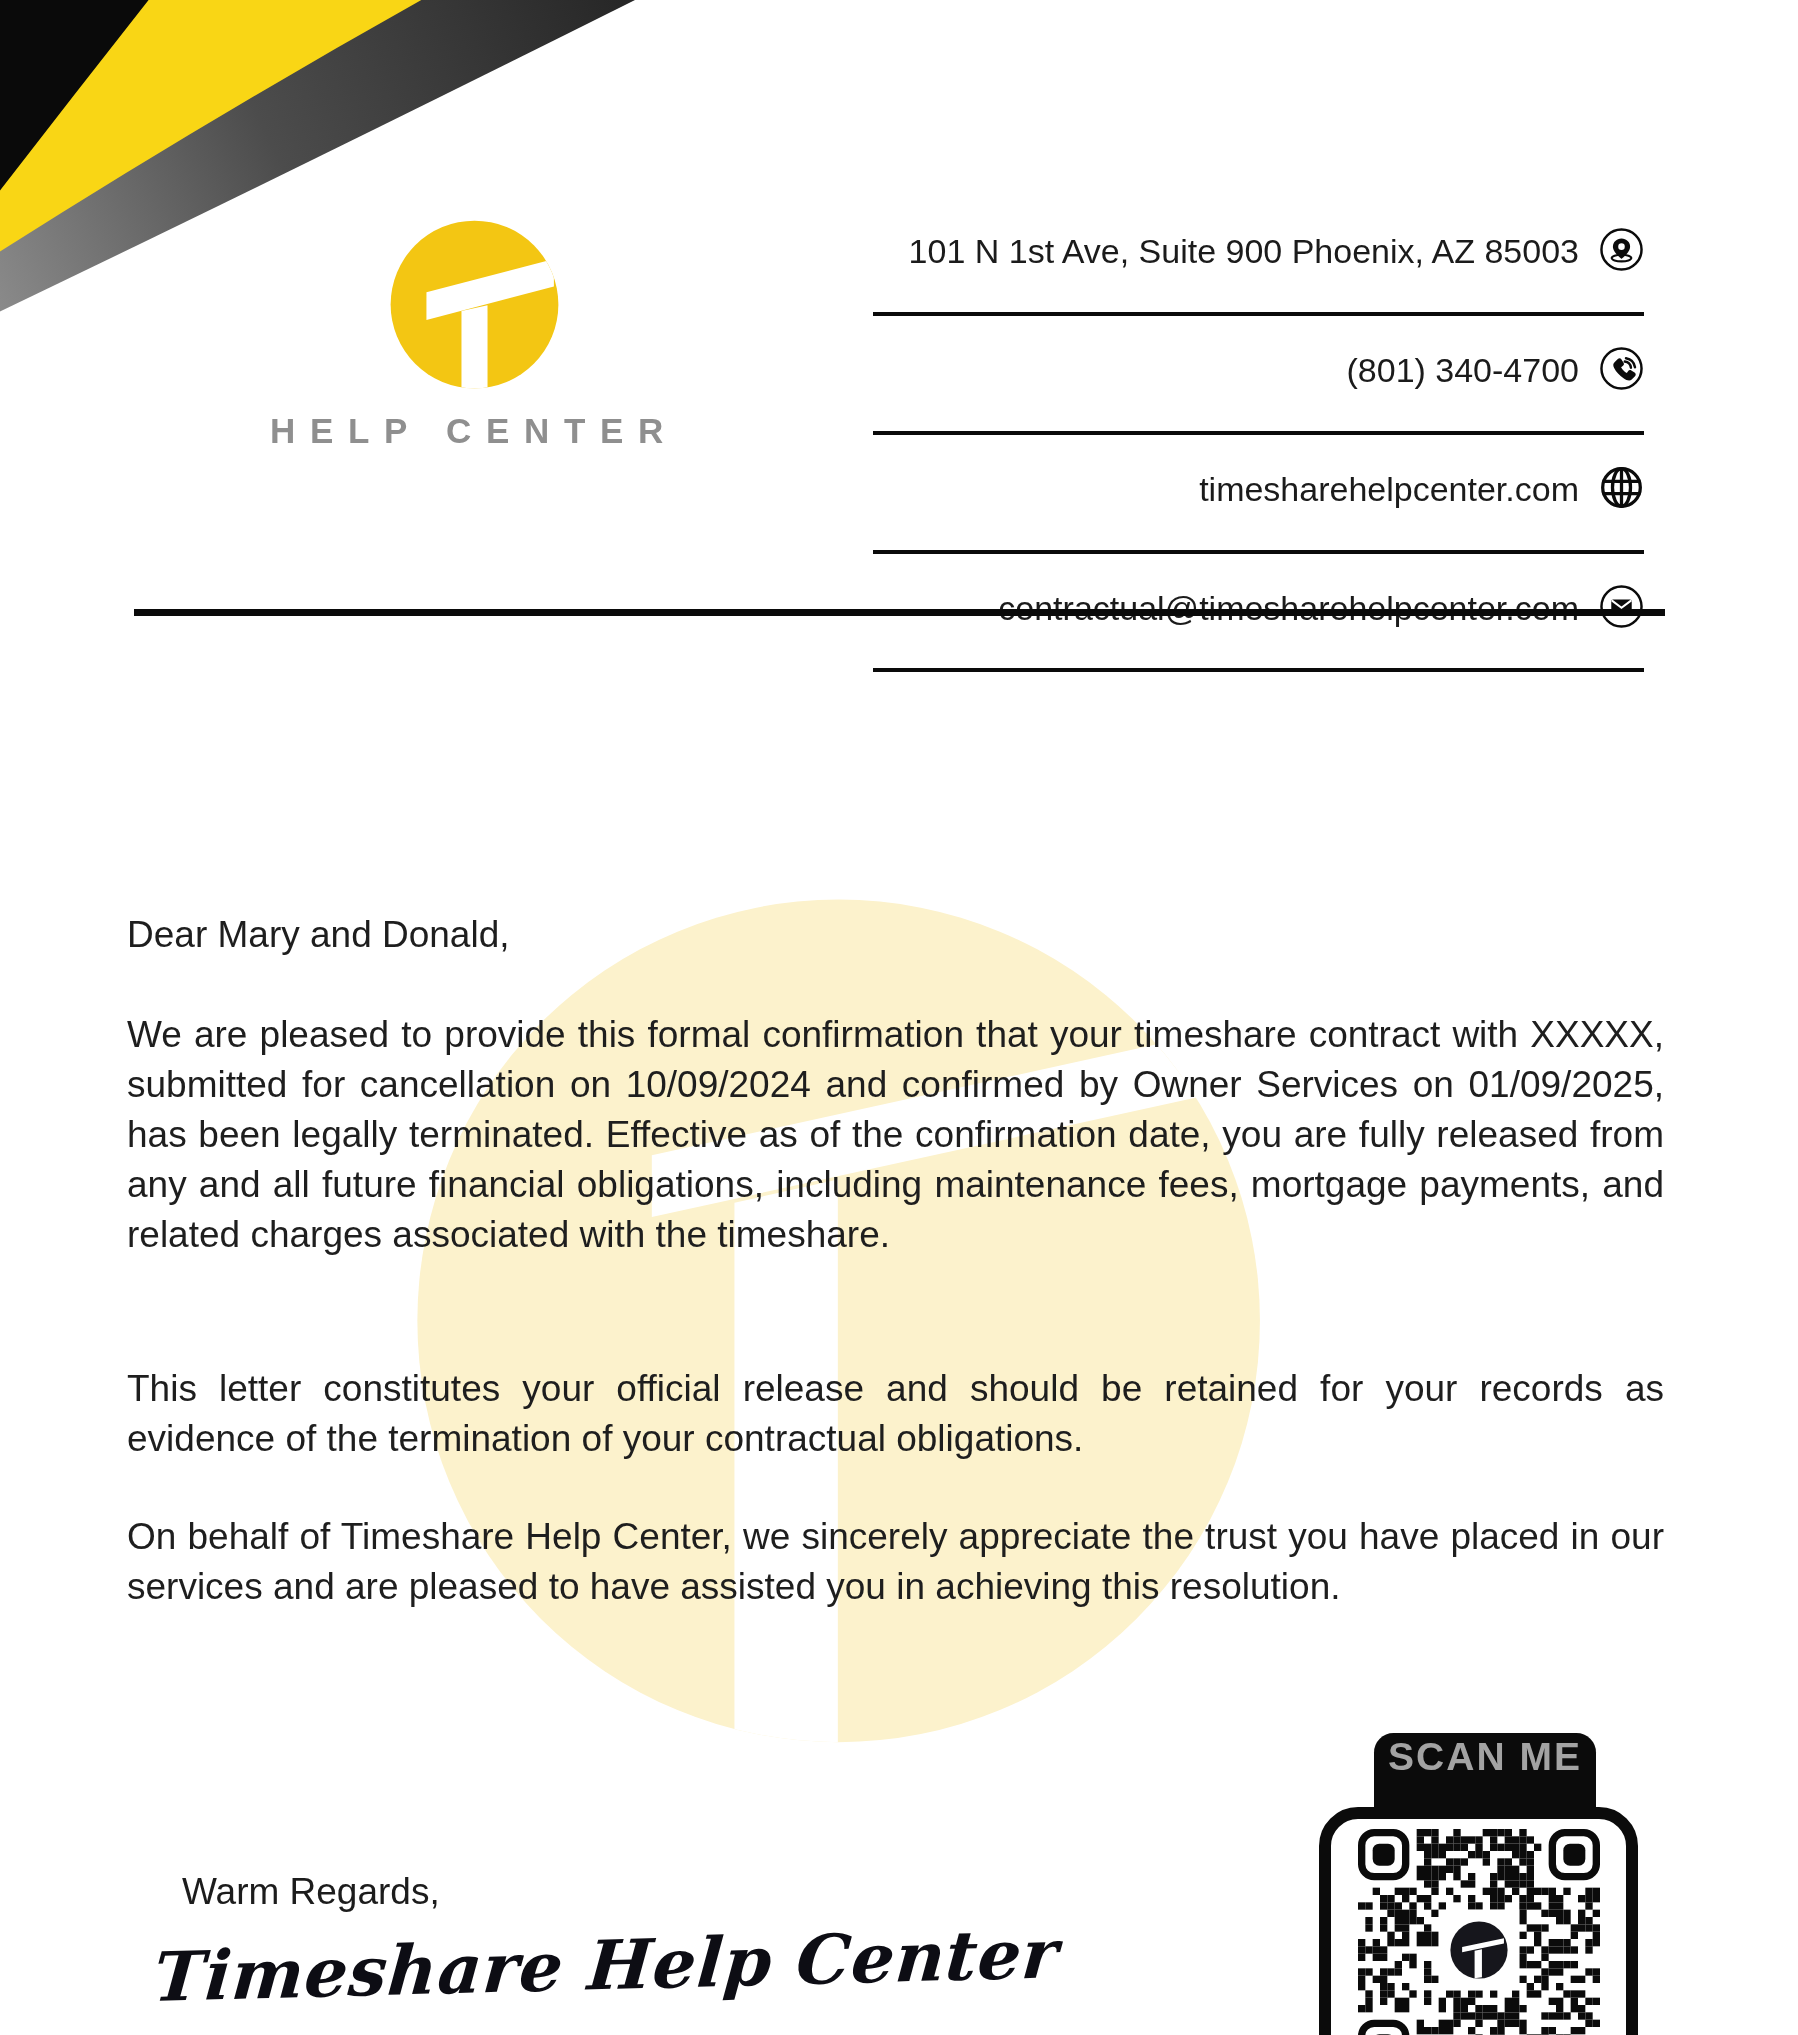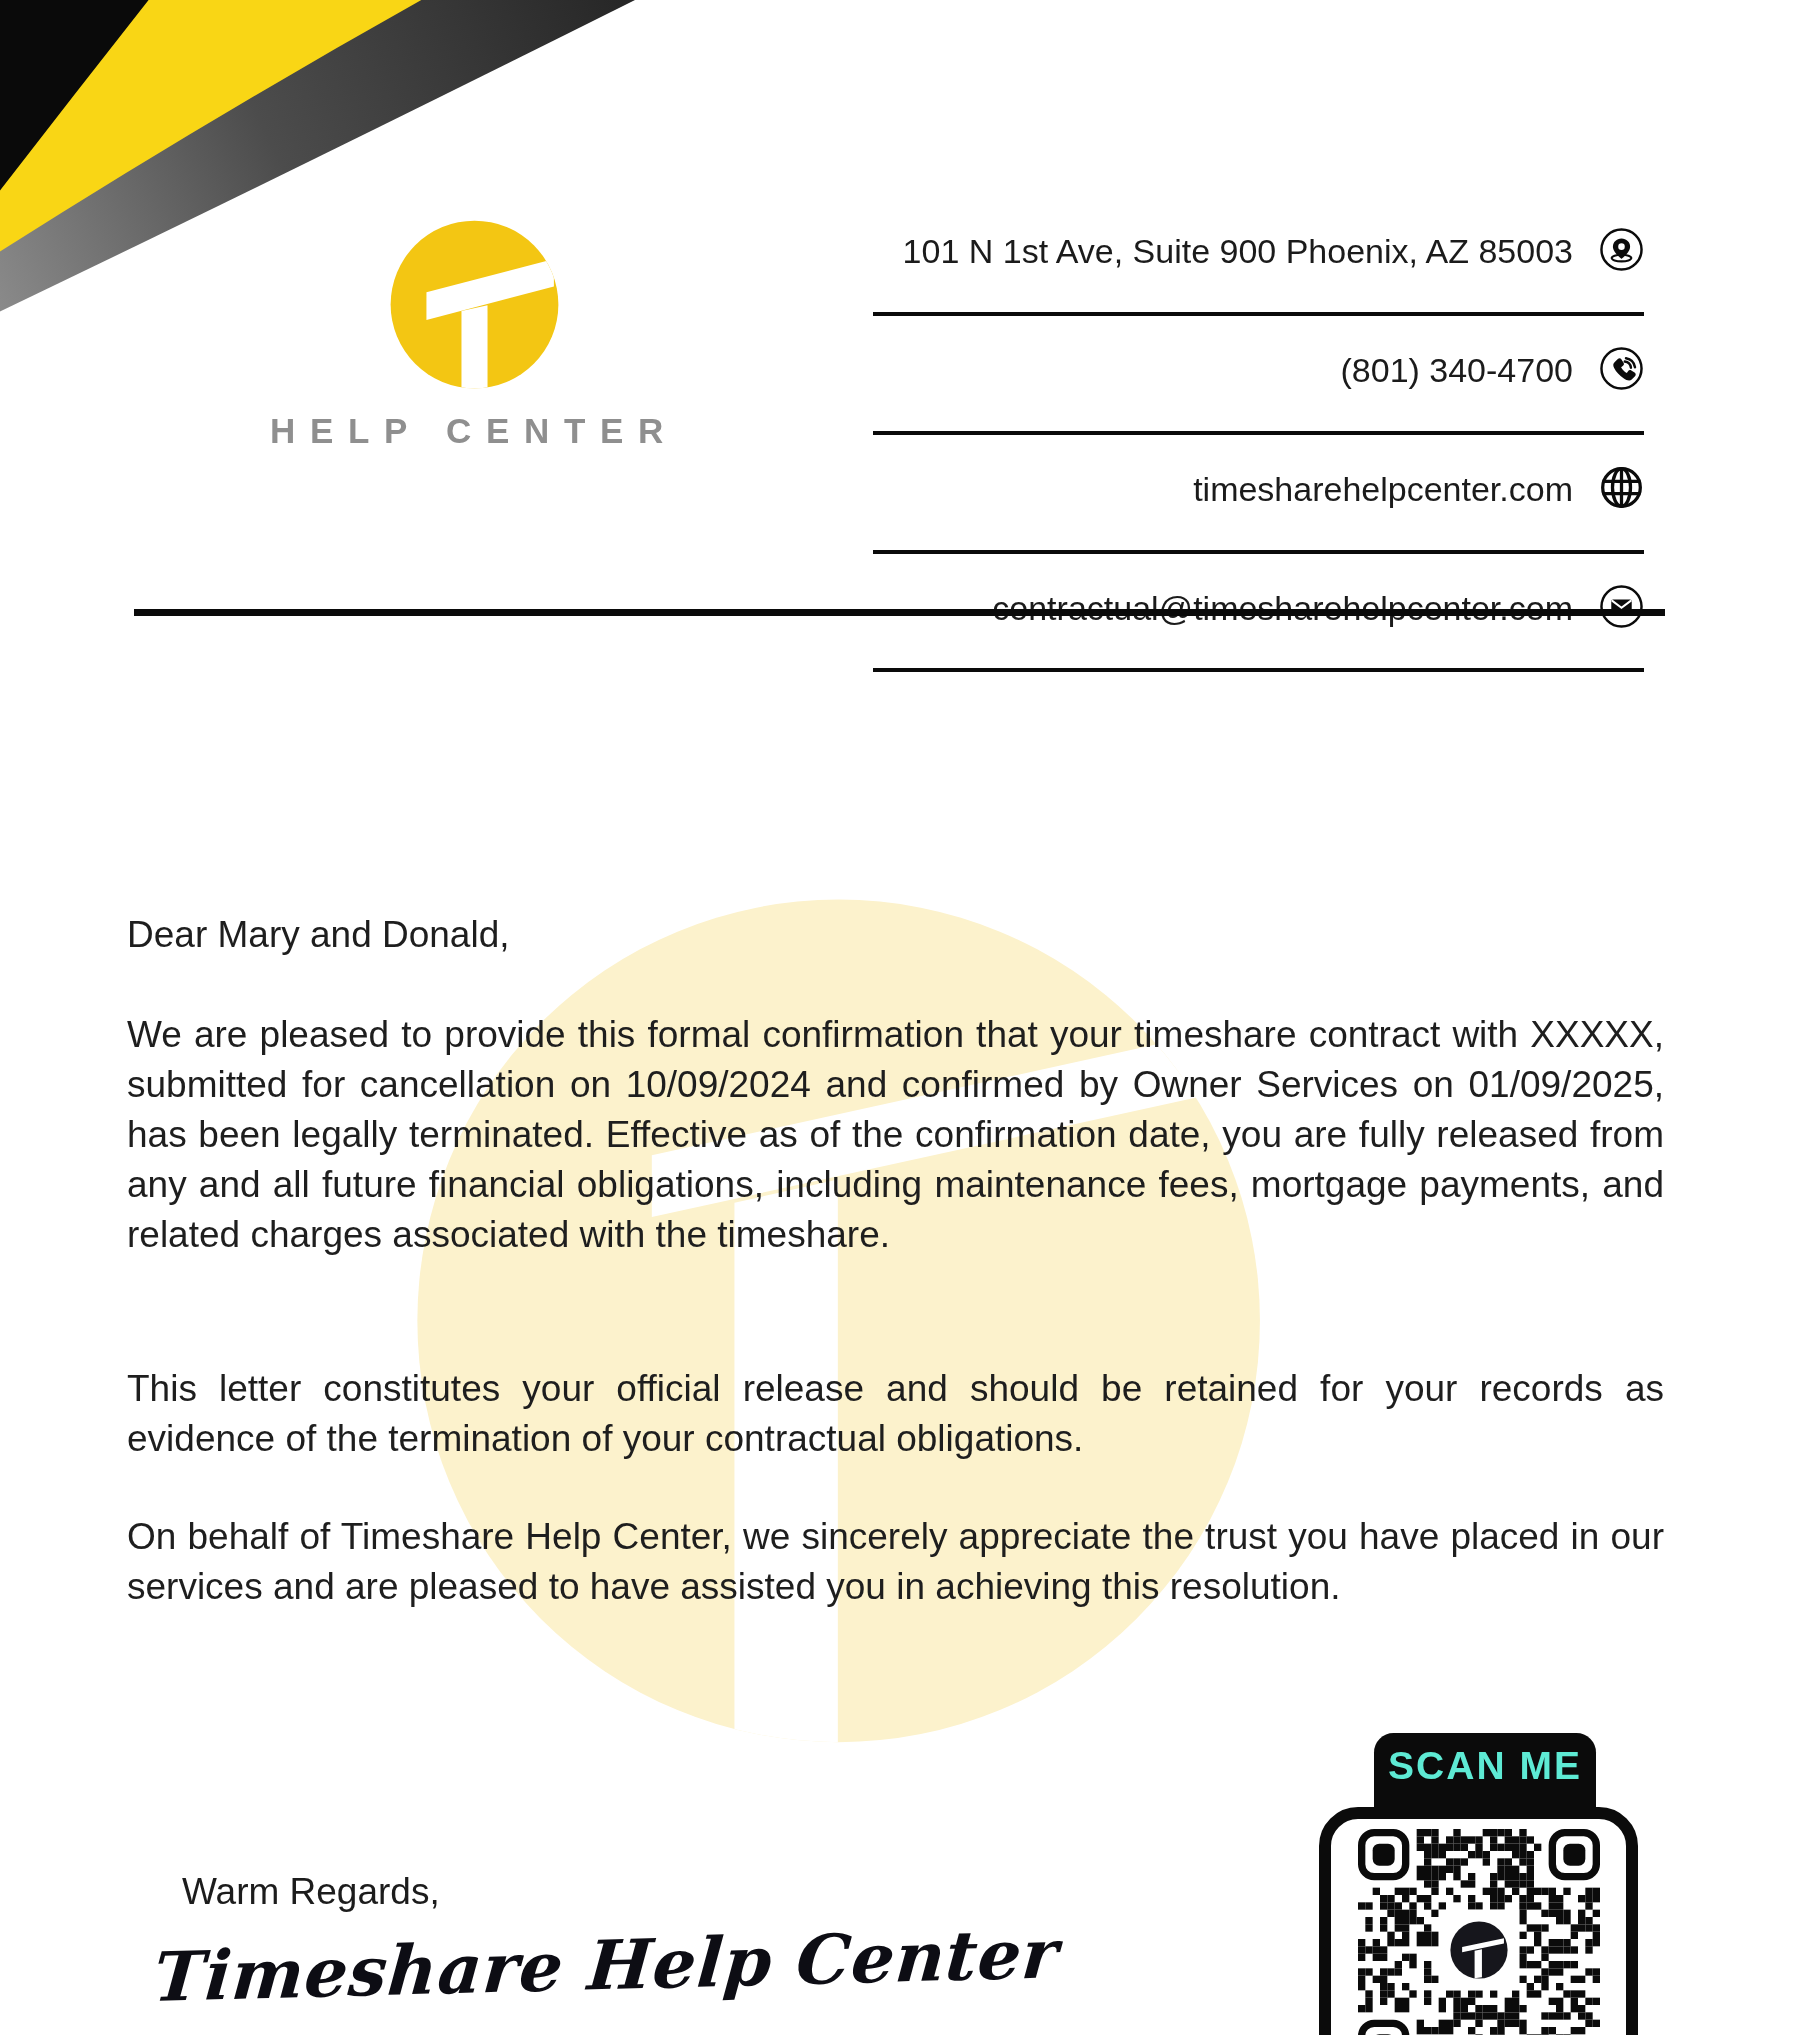--- a/index.html
+++ b/index.html
@@ -27,21 +27,21 @@
   .logo-tagline{
     margin-top:21px;
     font-size:35px;font-weight:bold;letter-spacing:14.7px;
     color:var(--tagline,#8f8f8f);white-space:nowrap;
   }
 
   
   .contact{position:absolute;left:873px;top:232px;width:771px;}
   .contact-row{position:absolute;left:0;width:100%;height:41px;}
   .contact-row .txt{
-    position:absolute;right:71px;top:0;width:692px;
+    position:absolute;right:65px;top:0;width:692px;
     font-size:34px;color:#1b1b1b;text-align:right;white-space:nowrap;
   }
   .contact-row .ic{position:absolute;right:0;top:-4.9px;width:45px;height:45px;}
   .contact-rule{position:absolute;left:0;width:771px;height:4.1px;background:#0a0a0a;}
 
   .header-rule{position:absolute;left:134px;top:609px;width:1531px;height:7px;background:#0a0a0a;}
 
   .title{
     position:absolute;left:181px;top:693px;
     font-size:46px;font-weight:800;letter-spacing:-0.4px;
@@ -71,22 +71,22 @@
     white-space:nowrap;
   }
 
   
   .qr-tab{
     position:absolute;left:1374px;top:1733px;width:222px;height:122px;
     background:#0b0b0b;border-radius:19.5px;
     text-align:center;
   }
   .qr-tab .lbl{
-    display:block;margin-top:11px;
-    font-size:39px;font-weight:800;letter-spacing:2px;color:#5eead4;
+    display:block;margin-top:2px;
+    font-size:39px;font-weight:800;letter-spacing:2px;color:#a3a3a3;
   }
   .qr-box{
     position:absolute;left:1319px;top:1807px;width:295px;height:280px;
     background:#ffffff;border:12.6px solid #0b0b0b;border-radius:39px;
   }
   .qr-code{position:absolute;left:1358px;top:1829px;}
 </style>
 </head>
 <body>
 

